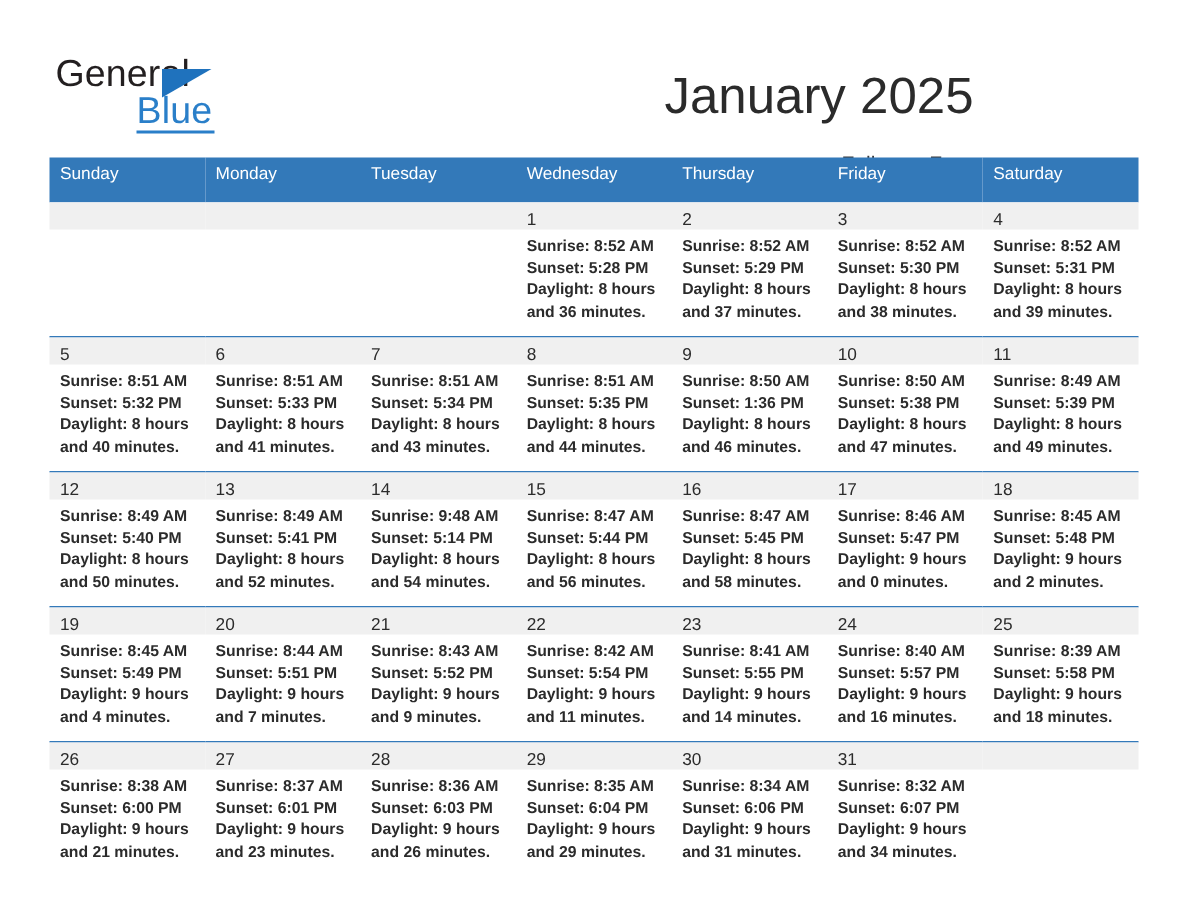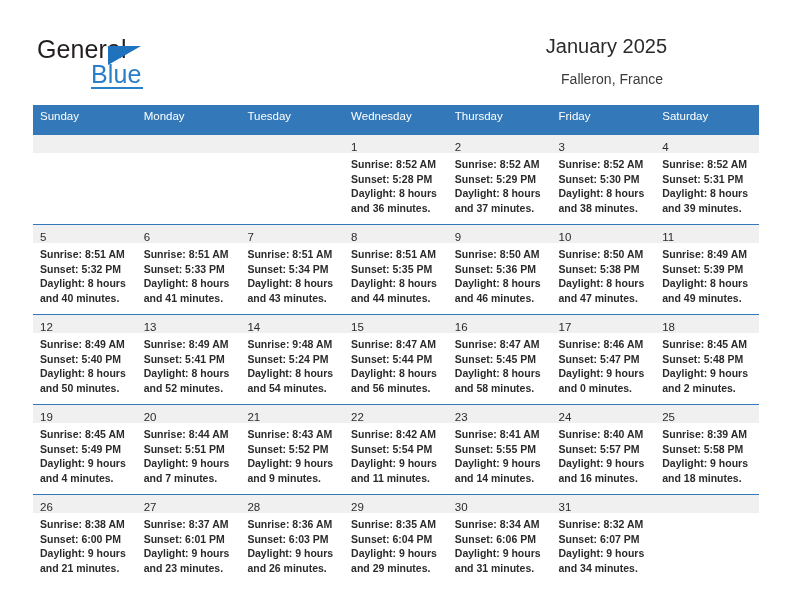--- a/index.html
+++ b/index.html
@@ -73,25 +73,25 @@
     background: #2a7fc9;
   }
 
   .title-block {
     position: absolute;
     right: 0;
     top: 0;
     text-align: right;
   }
   .cal-title {
-    font-size: 20px;
+    font-size: 34px;
     line-height: 33px;
     color: #2b2b2b;
     font-weight: normal;
-    margin: 0;
+    margin: 18px;
     white-space: nowrap;
   }
   .cal-subtitle {
     font-size: 14px;
     line-height: 20px;
     color: #3a3a3a;
     margin: 6px 4px 0 0;
     white-space: nowrap;
   }
 
@@ -318,21 +318,21 @@
                 </div>
               </div>
             </div>
           </td>
           <td>
             <div class="cell">
               <div class="cell-inner">
                 <div class="daynum-band"><span class="daynum">9</span></div>
                 <div class="details">
                   <div>Sunrise: 8:50 AM</div>
-                  <div>Sunset: 5:36 PM</div>
+                  <div>Sunset: 1:36 PM</div>
                   <div>Daylight: 8 hours</div>
                   <div>and 46 minutes.</div>
                 </div>
               </div>
             </div>
           </td>
           <td>
             <div class="cell">
               <div class="cell-inner">
                 <div class="daynum-band"><span class="daynum">10</span></div>
@@ -385,21 +385,21 @@
                 </div>
               </div>
             </div>
           </td>
           <td>
             <div class="cell">
               <div class="cell-inner">
                 <div class="daynum-band"><span class="daynum">14</span></div>
                 <div class="details">
                   <div>Sunrise: 9:48 AM</div>
-                  <div>Sunset: 5:24 PM</div>
+                  <div>Sunset: 5:14 PM</div>
                   <div>Daylight: 8 hours</div>
                   <div>and 54 minutes.</div>
                 </div>
               </div>
             </div>
           </td>
           <td>
             <div class="cell">
               <div class="cell-inner">
                 <div class="daynum-band"><span class="daynum">15</span></div>

